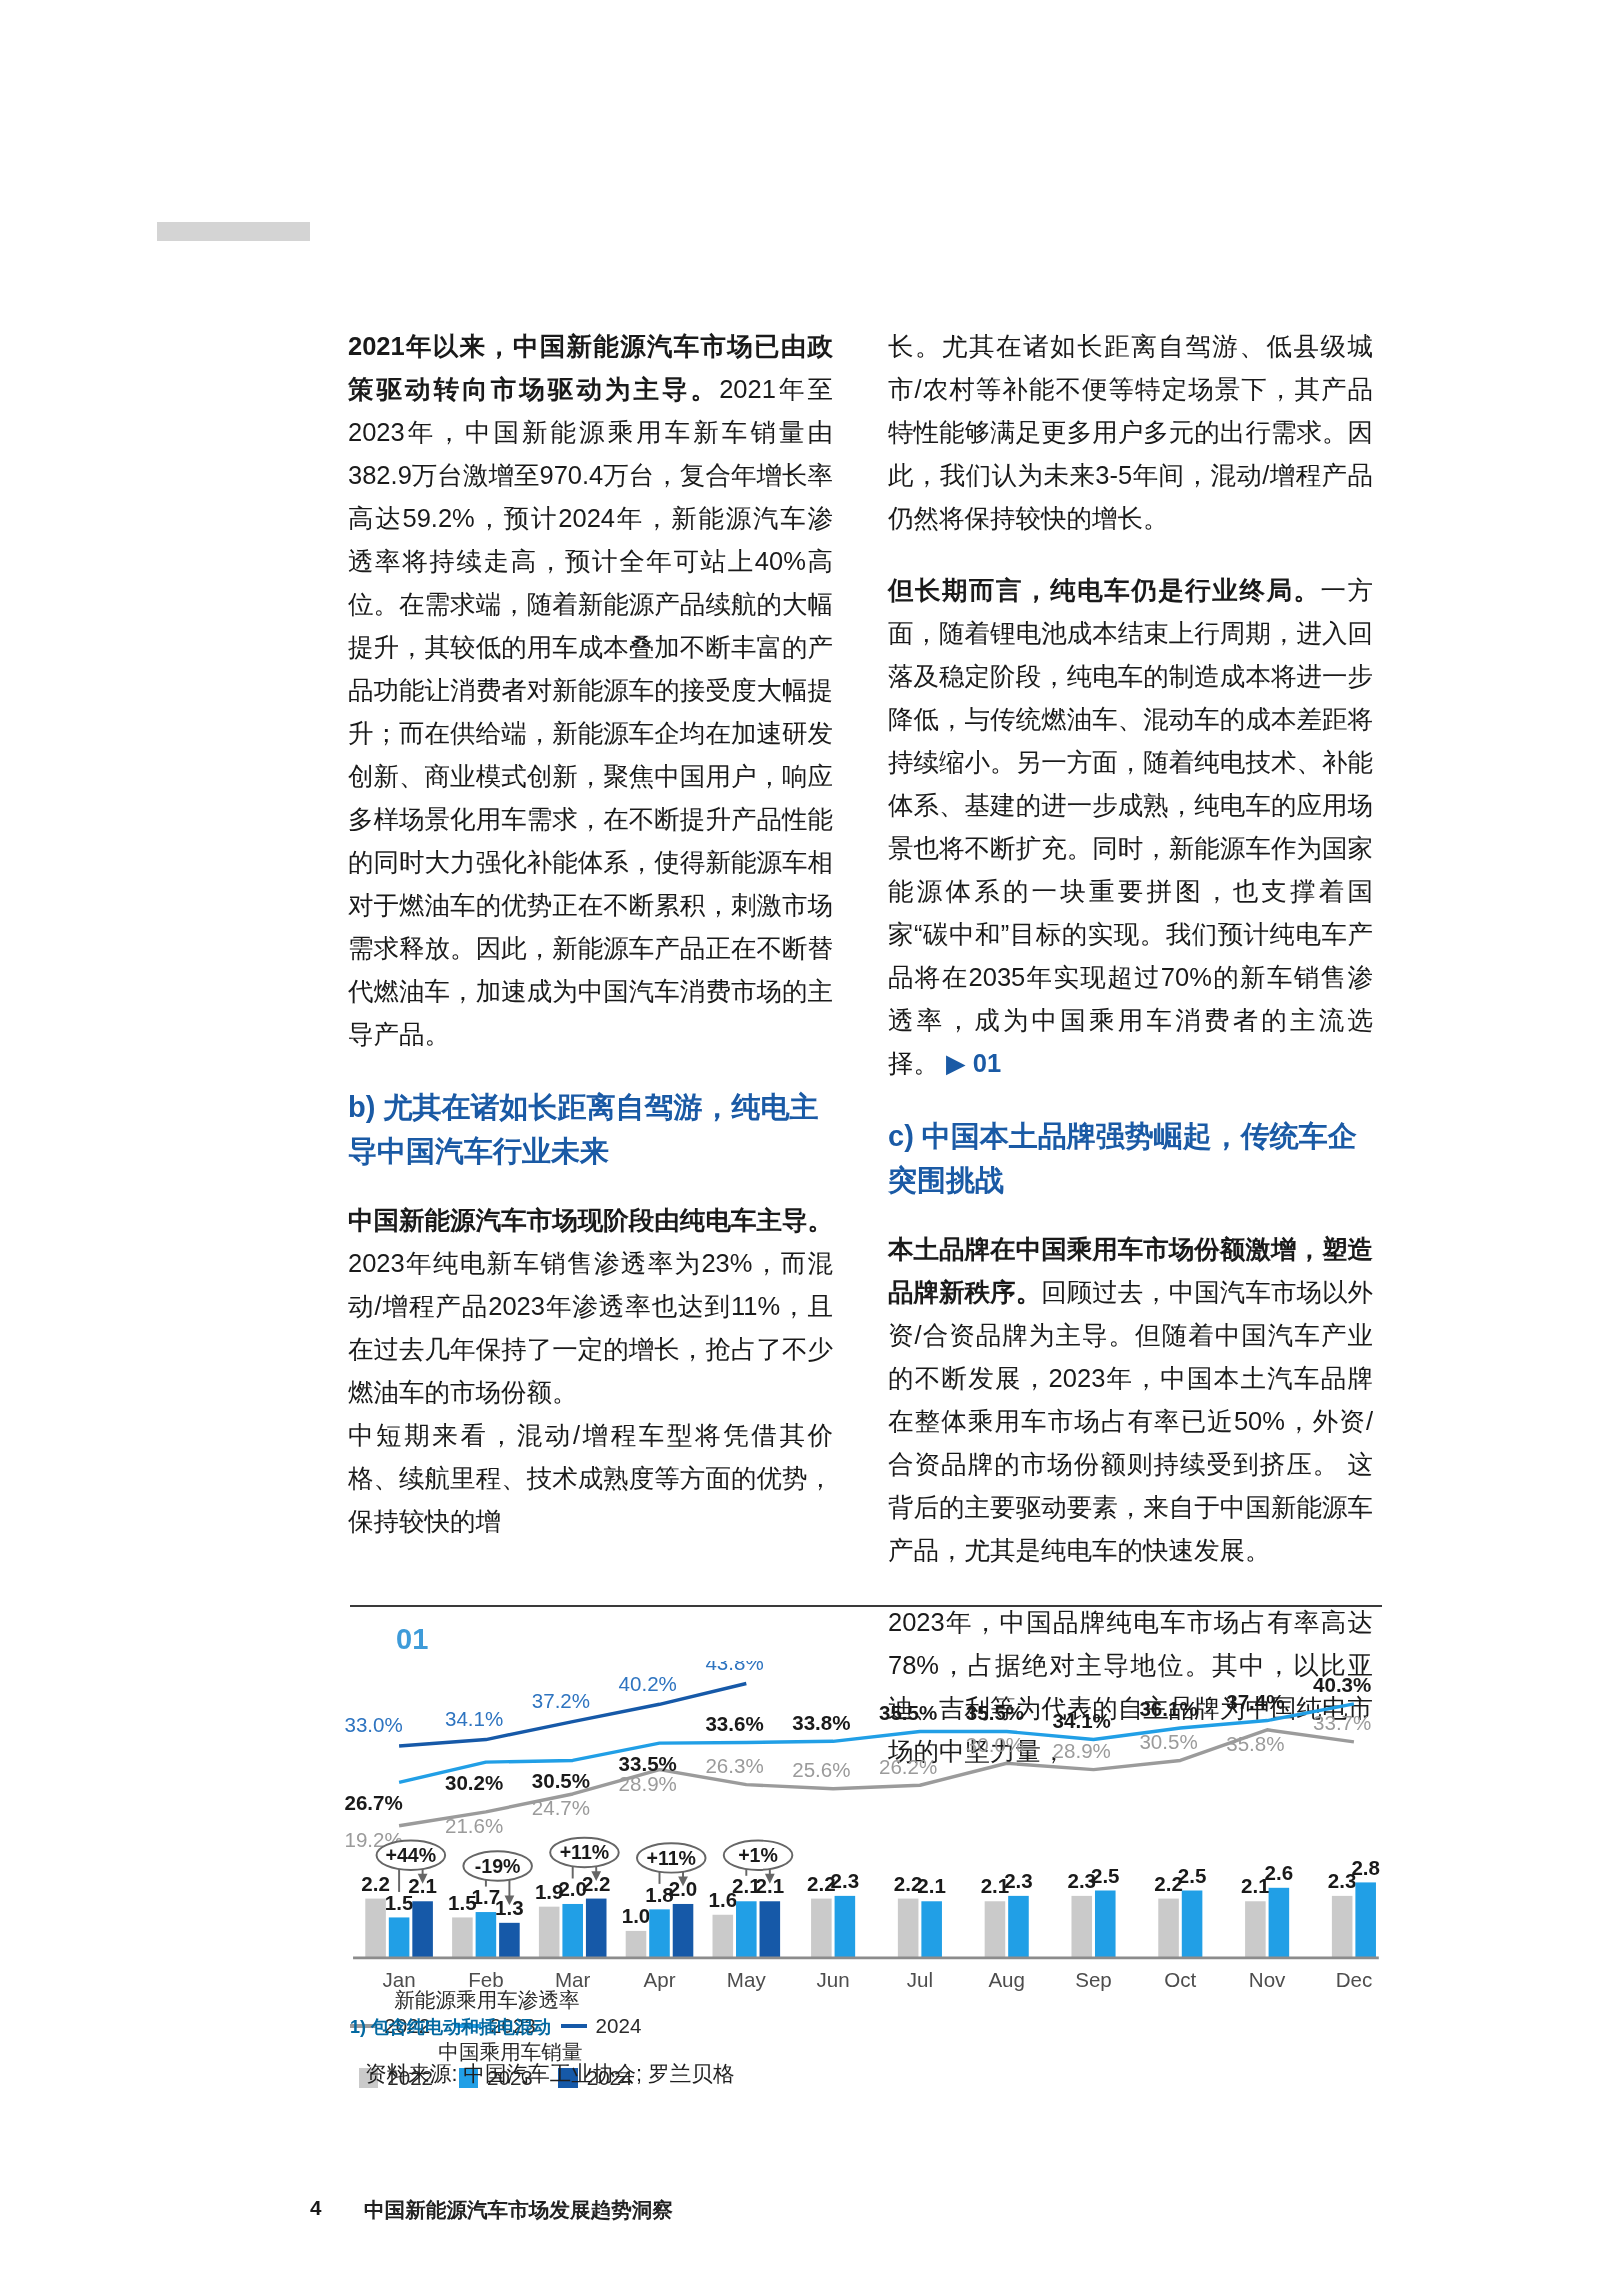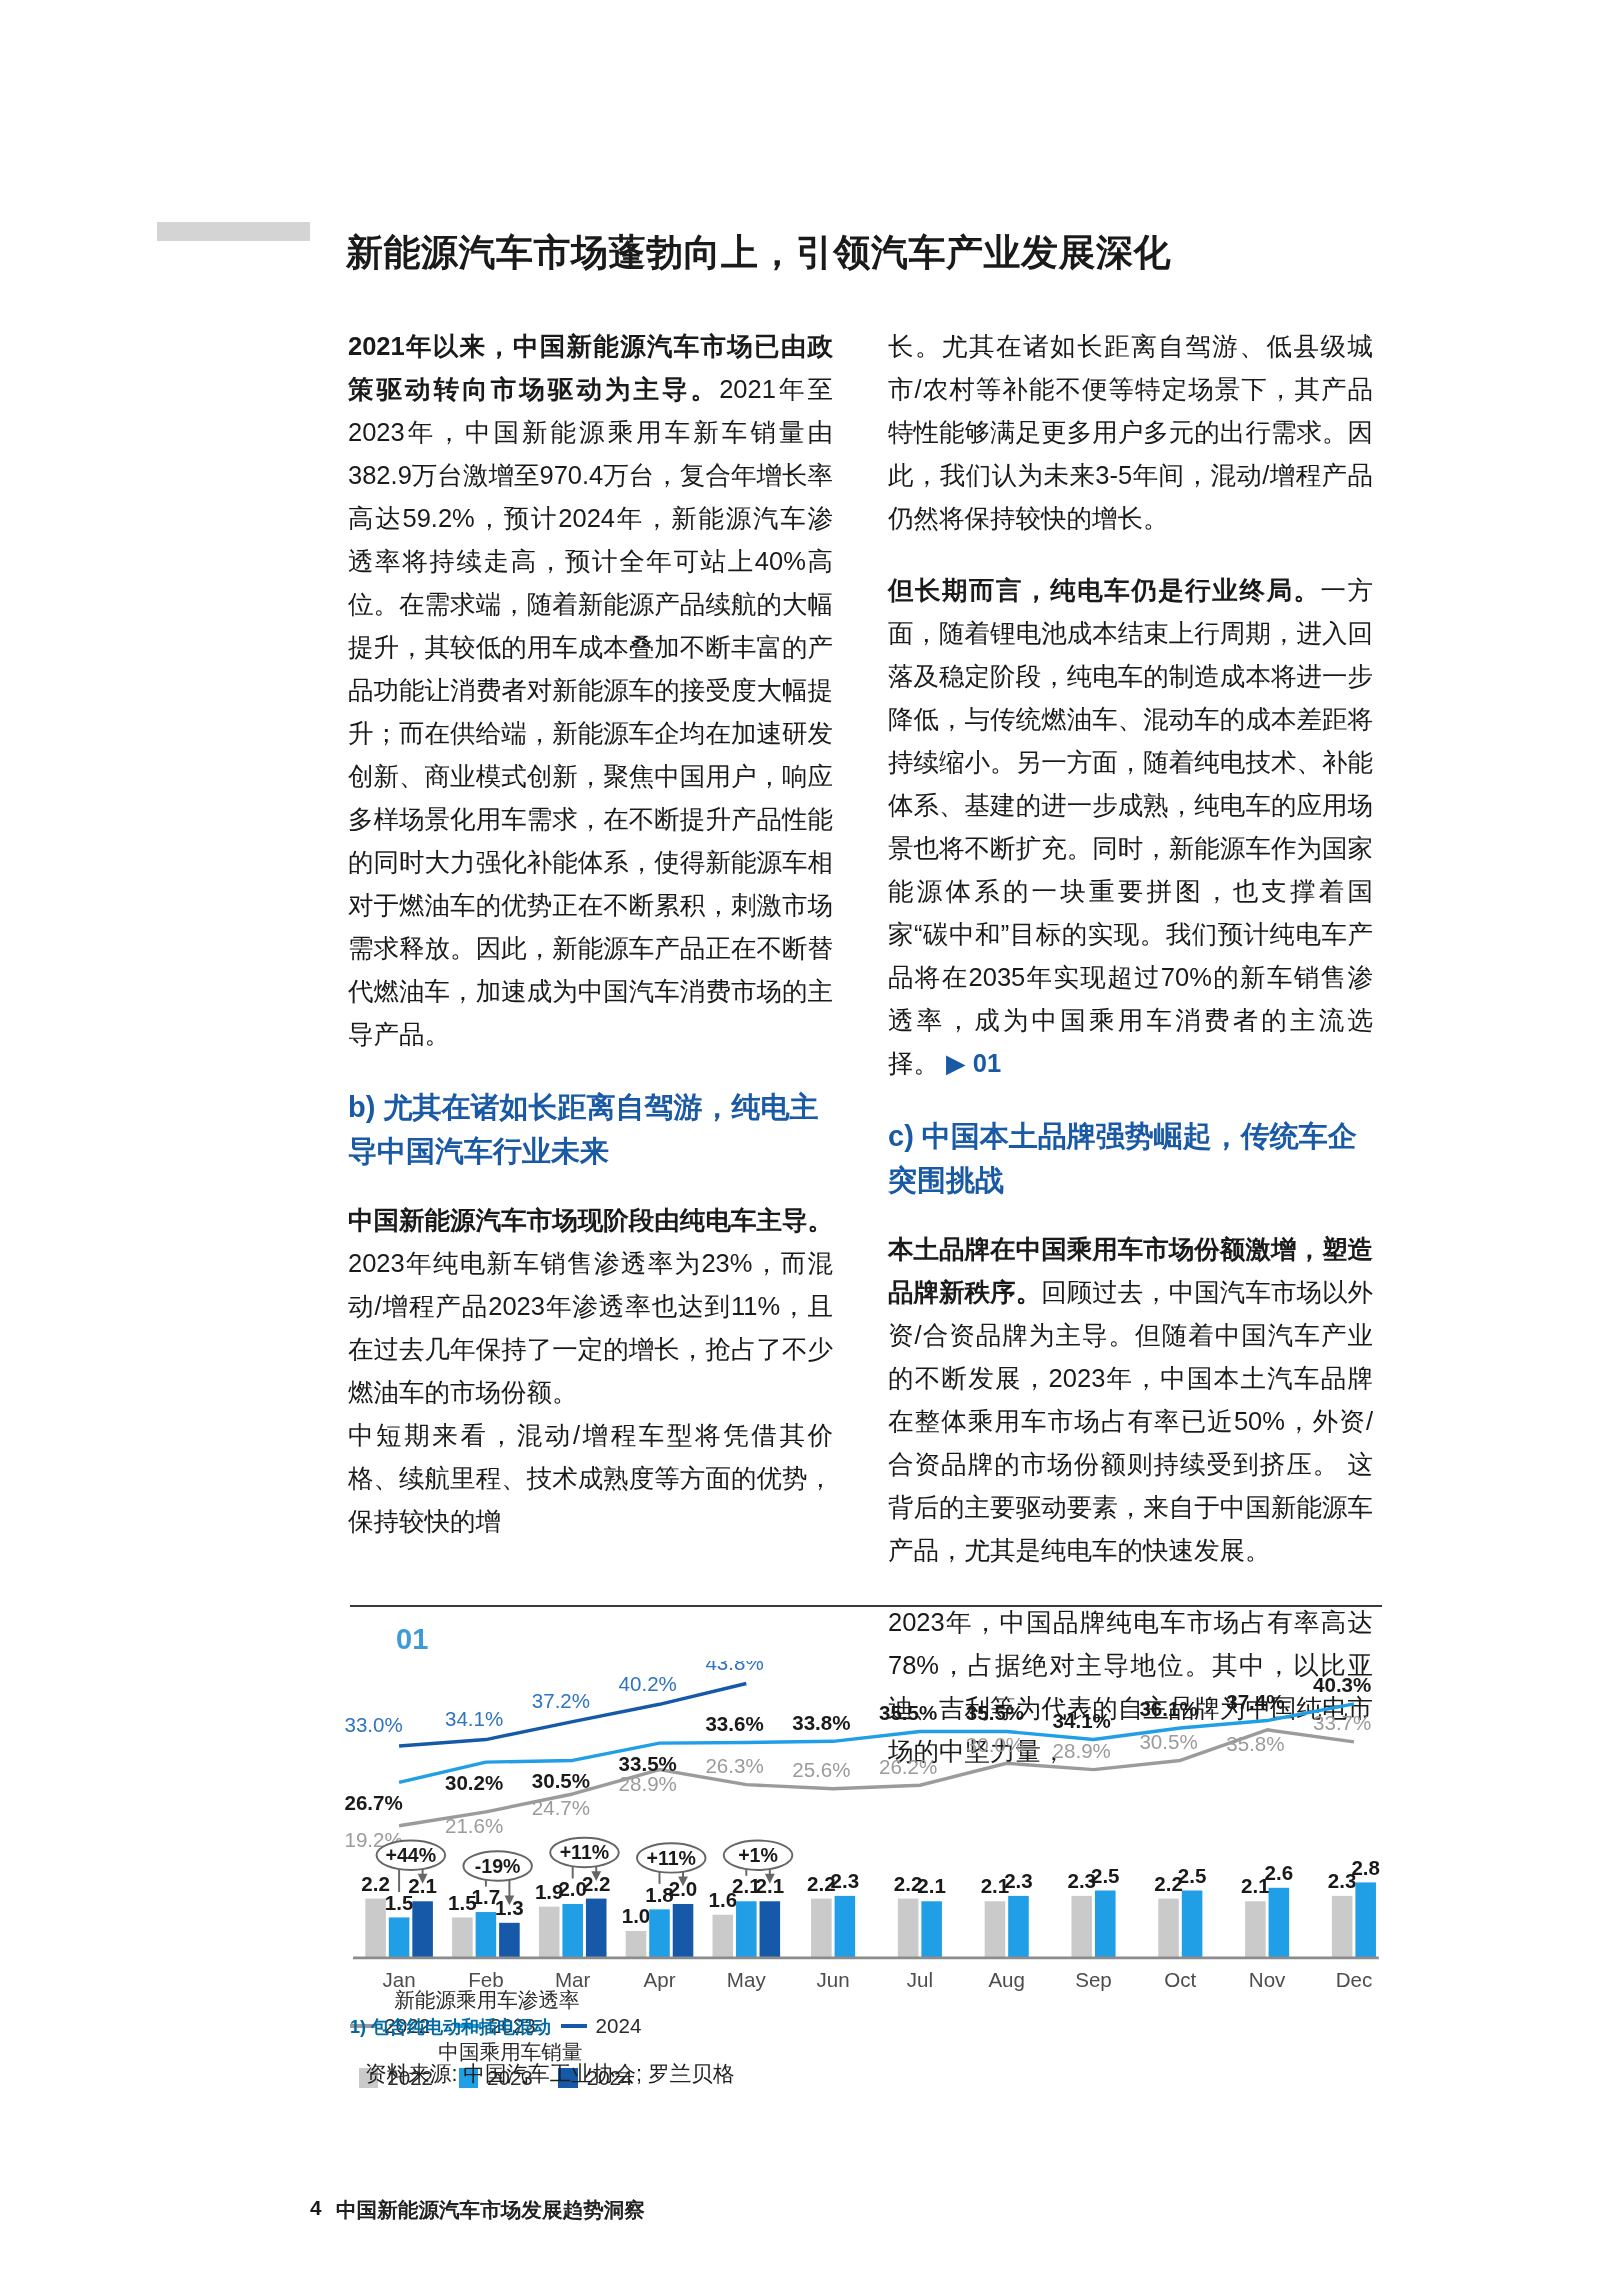--- a/index.html
+++ b/index.html
@@ -21,28 +21,27 @@
   .chart-legend{position:absolute;left:350px;top:1986px;display:flex;align-items:center;
                 font-size:20.6px;color:#2a2a2a;white-space:nowrap;flex-direction:column;}
   .legend-group-label{margin-right:43px;}
   .legend-item{display:flex;align-items:center;margin-right:25.5px;}
   .legend-dash{display:inline-block;width:25.5px;height:3.9px;margin-right:8.8px;}
   .legend-square{display:inline-block;width:19.6px;height:19.6px;margin-right:8.8px;}
   .legend-bar-label{margin-left:33px;margin-right:29px;}
   .figure-footnote{position:absolute;left:350px;top:2015px;font-size:18px;color:#0369a1;font-weight:bold;}
   .figure-source{position:absolute;left:365px;top:2059px;font-size:21.6px;color:#1f1f1f;}
   .page-footer-num{position:absolute;left:310px;top:2196px;font-size:20.6px;font-weight:bold;}
-  .page-footer-text{position:absolute;left:336px;top:2196px;font-size:20.6px;font-weight:bold;color:#222;}
+  .page-footer-text{position:absolute;left:364px;top:2196px;font-size:20.6px;font-weight:bold;color:#222;}
 </style>
 </head>
 <body>
 
 <div class="page">
   <div class="header-accent"></div>
-  <h1 class="page-title">新能源汽车市场蓬勃向上，引领汽车产业发展深化</h1>
 
   <div class="columns">
     <div class="col" id="col-left">
         <p class="body-para"><strong>2021年以来，中国新能源汽车市场已由政策驱动转向市场驱动为主导。</strong>2021年至2023年，中国新能源乘用车新车销量由382.9万台激增至970.4万台，复合年增长率高达59.2%，预计2024年，新能源汽车渗透率将持续走高，预计全年可站上40%高位。在需求端，随着新能源产品续航的大幅提升，其较低的用车成本叠加不断丰富的产品功能让消费者对新能源车的接受度大幅提升；而在供给端，新能源车企均在加速研发创新、商业模式创新，聚焦中国用户，响应多样场景化用车需求，在不断提升产品性能的同时大力强化补能体系，使得新能源车相对于燃油车的优势正在不断累积，刺激市场需求释放。因此，新能源车产品正在不断替代燃油车，加速成为中国汽车消费市场的主导产品。</p>
         <h3 class="sec-heading">b) 尤其在诸如长距离自驾游，纯电主导中国汽车行业未来</h3>
         <p class="body-para"><strong>中国新能源汽车市场现阶段由纯电车主导。</strong>2023年纯电新车销售渗透率为23%，而混动/增程产品2023年渗透率也达到11%，且在过去几年保持了一定的增长，抢占了不少燃油车的市场份额。</p>
         <p class="body-para tight">中短期来看，混动/增程车型将凭借其价格、续航里程、技术成熟度等方面的优势，保持较快的增</p>
       </div>
     <div class="col" id="col-right">
         <p class="body-para">长。尤其在诸如长距离自驾游、低县级城市/农村等补能不便等特定场景下，其产品特性能够满足更多用户多元的出行需求。因此，我们认为未来3-5年间，混动/增程产品仍然将保持较快的增长。</p>

